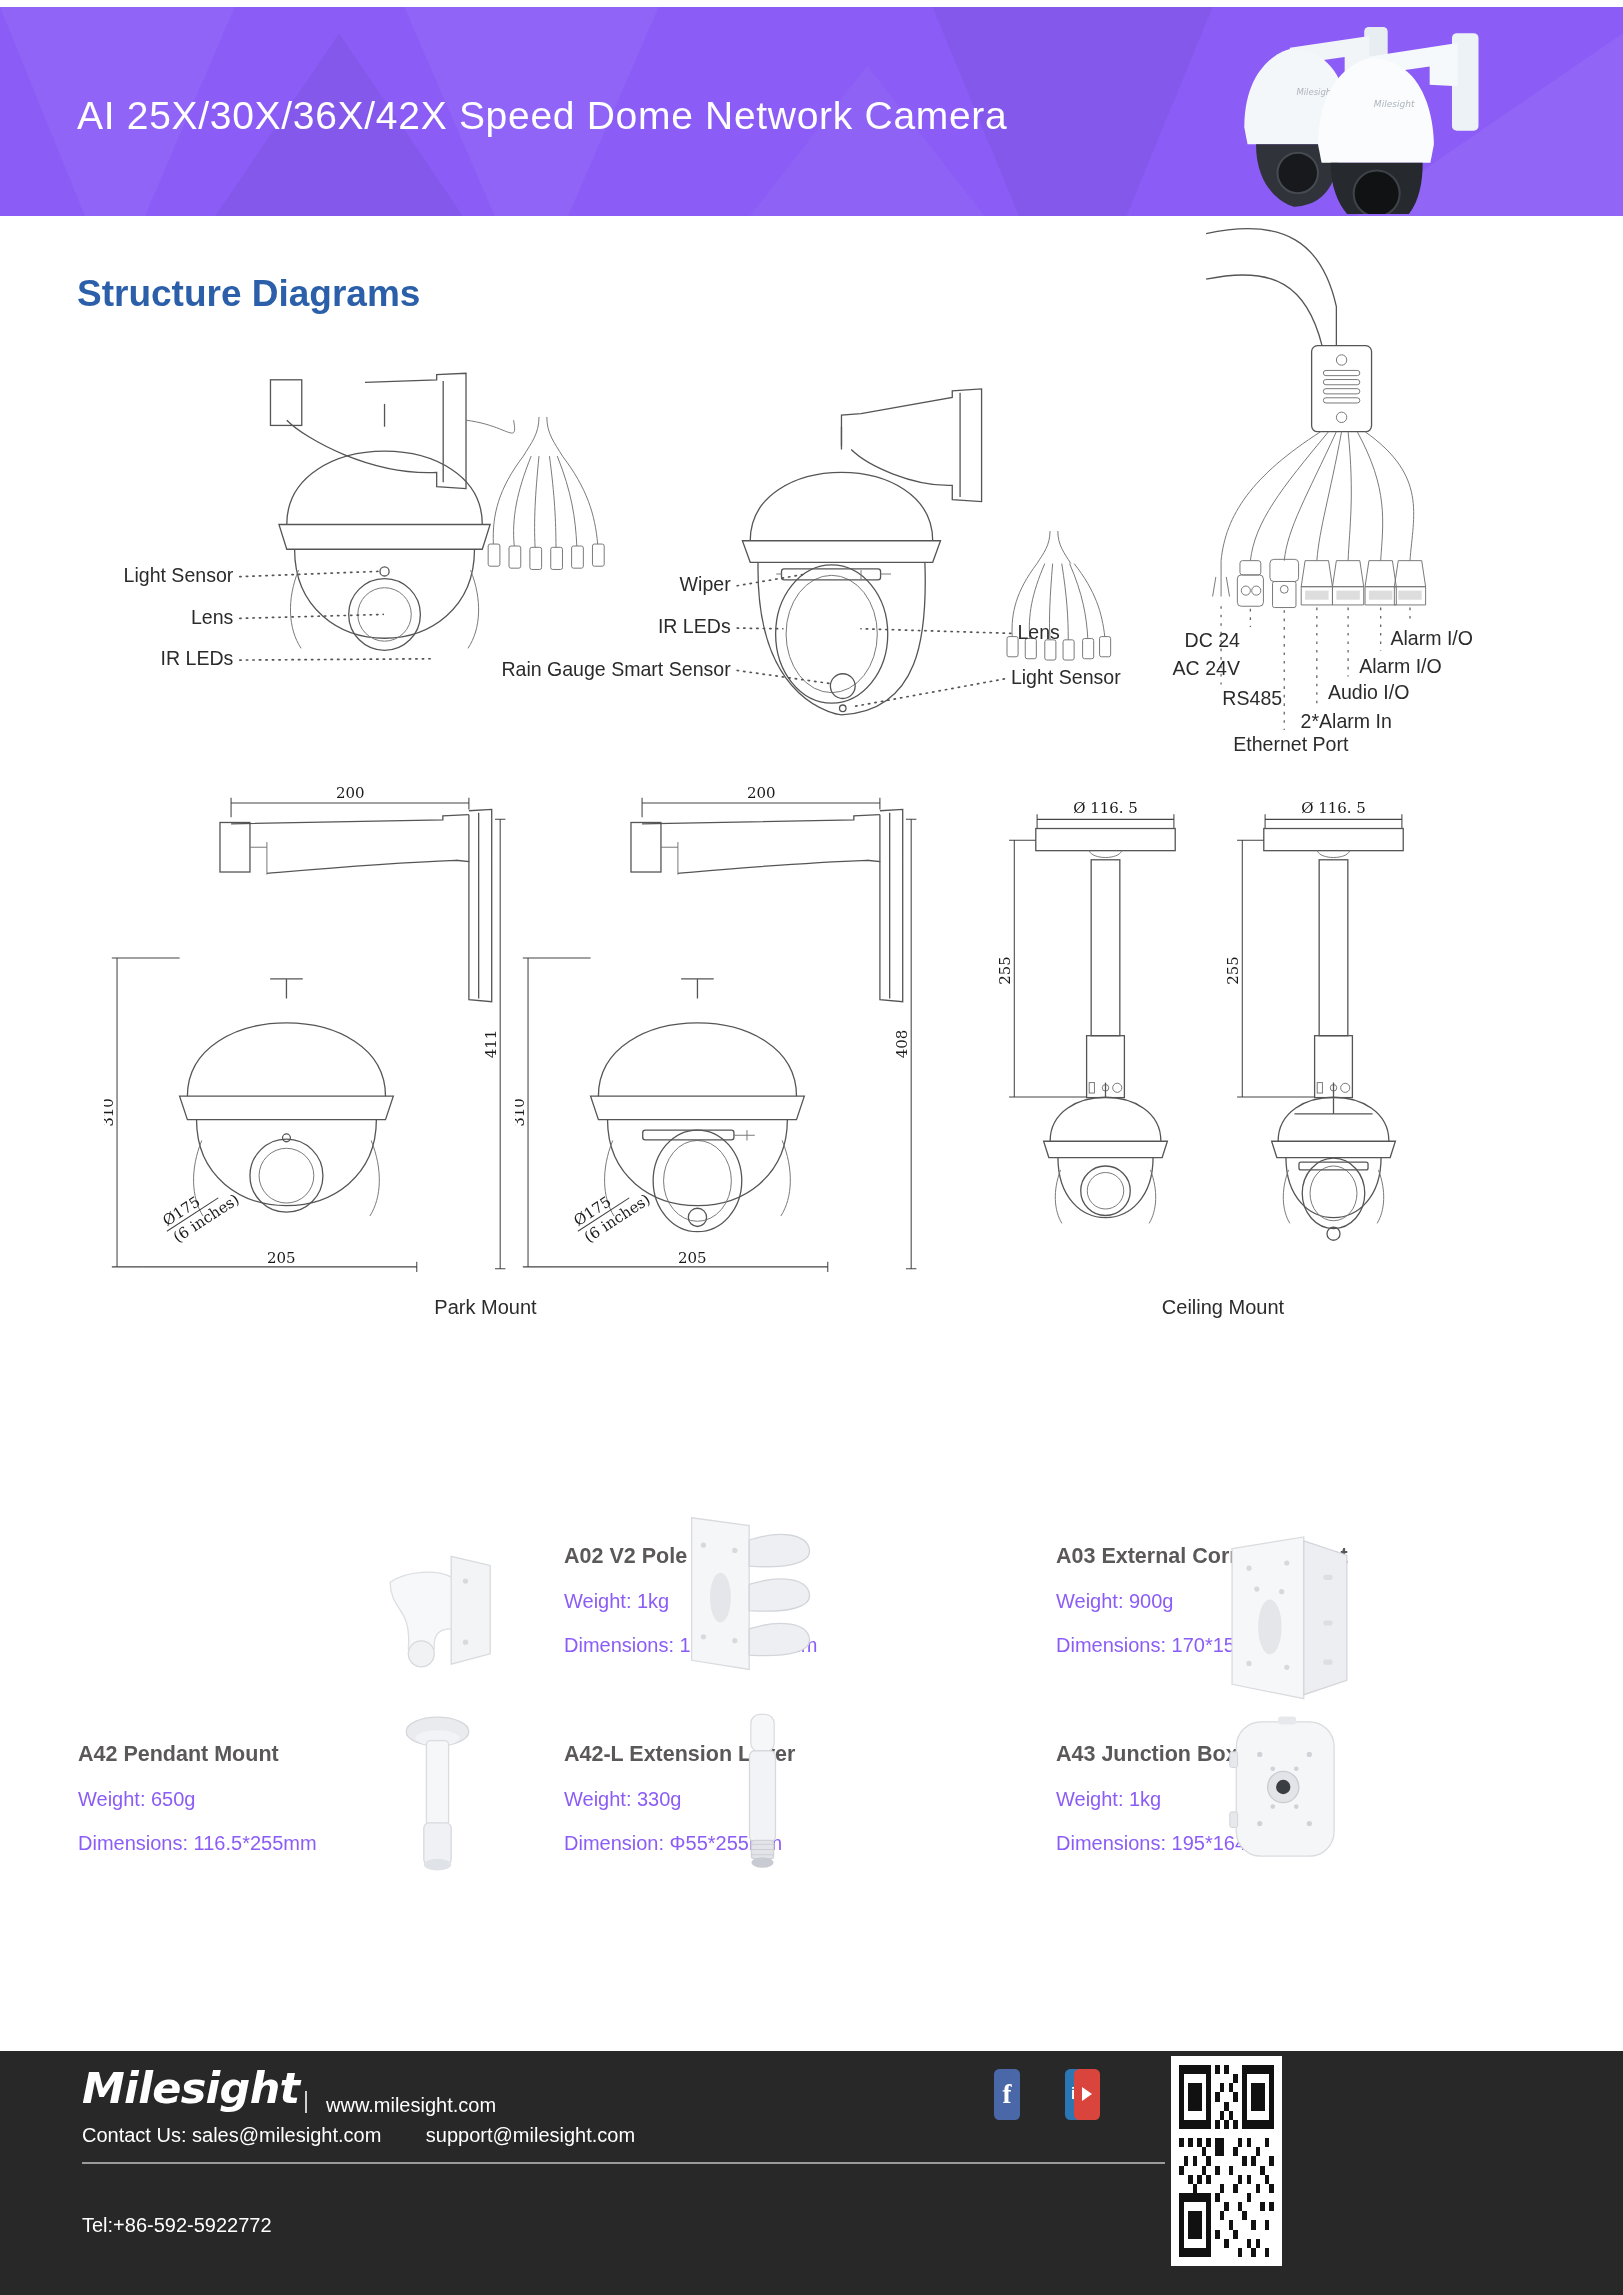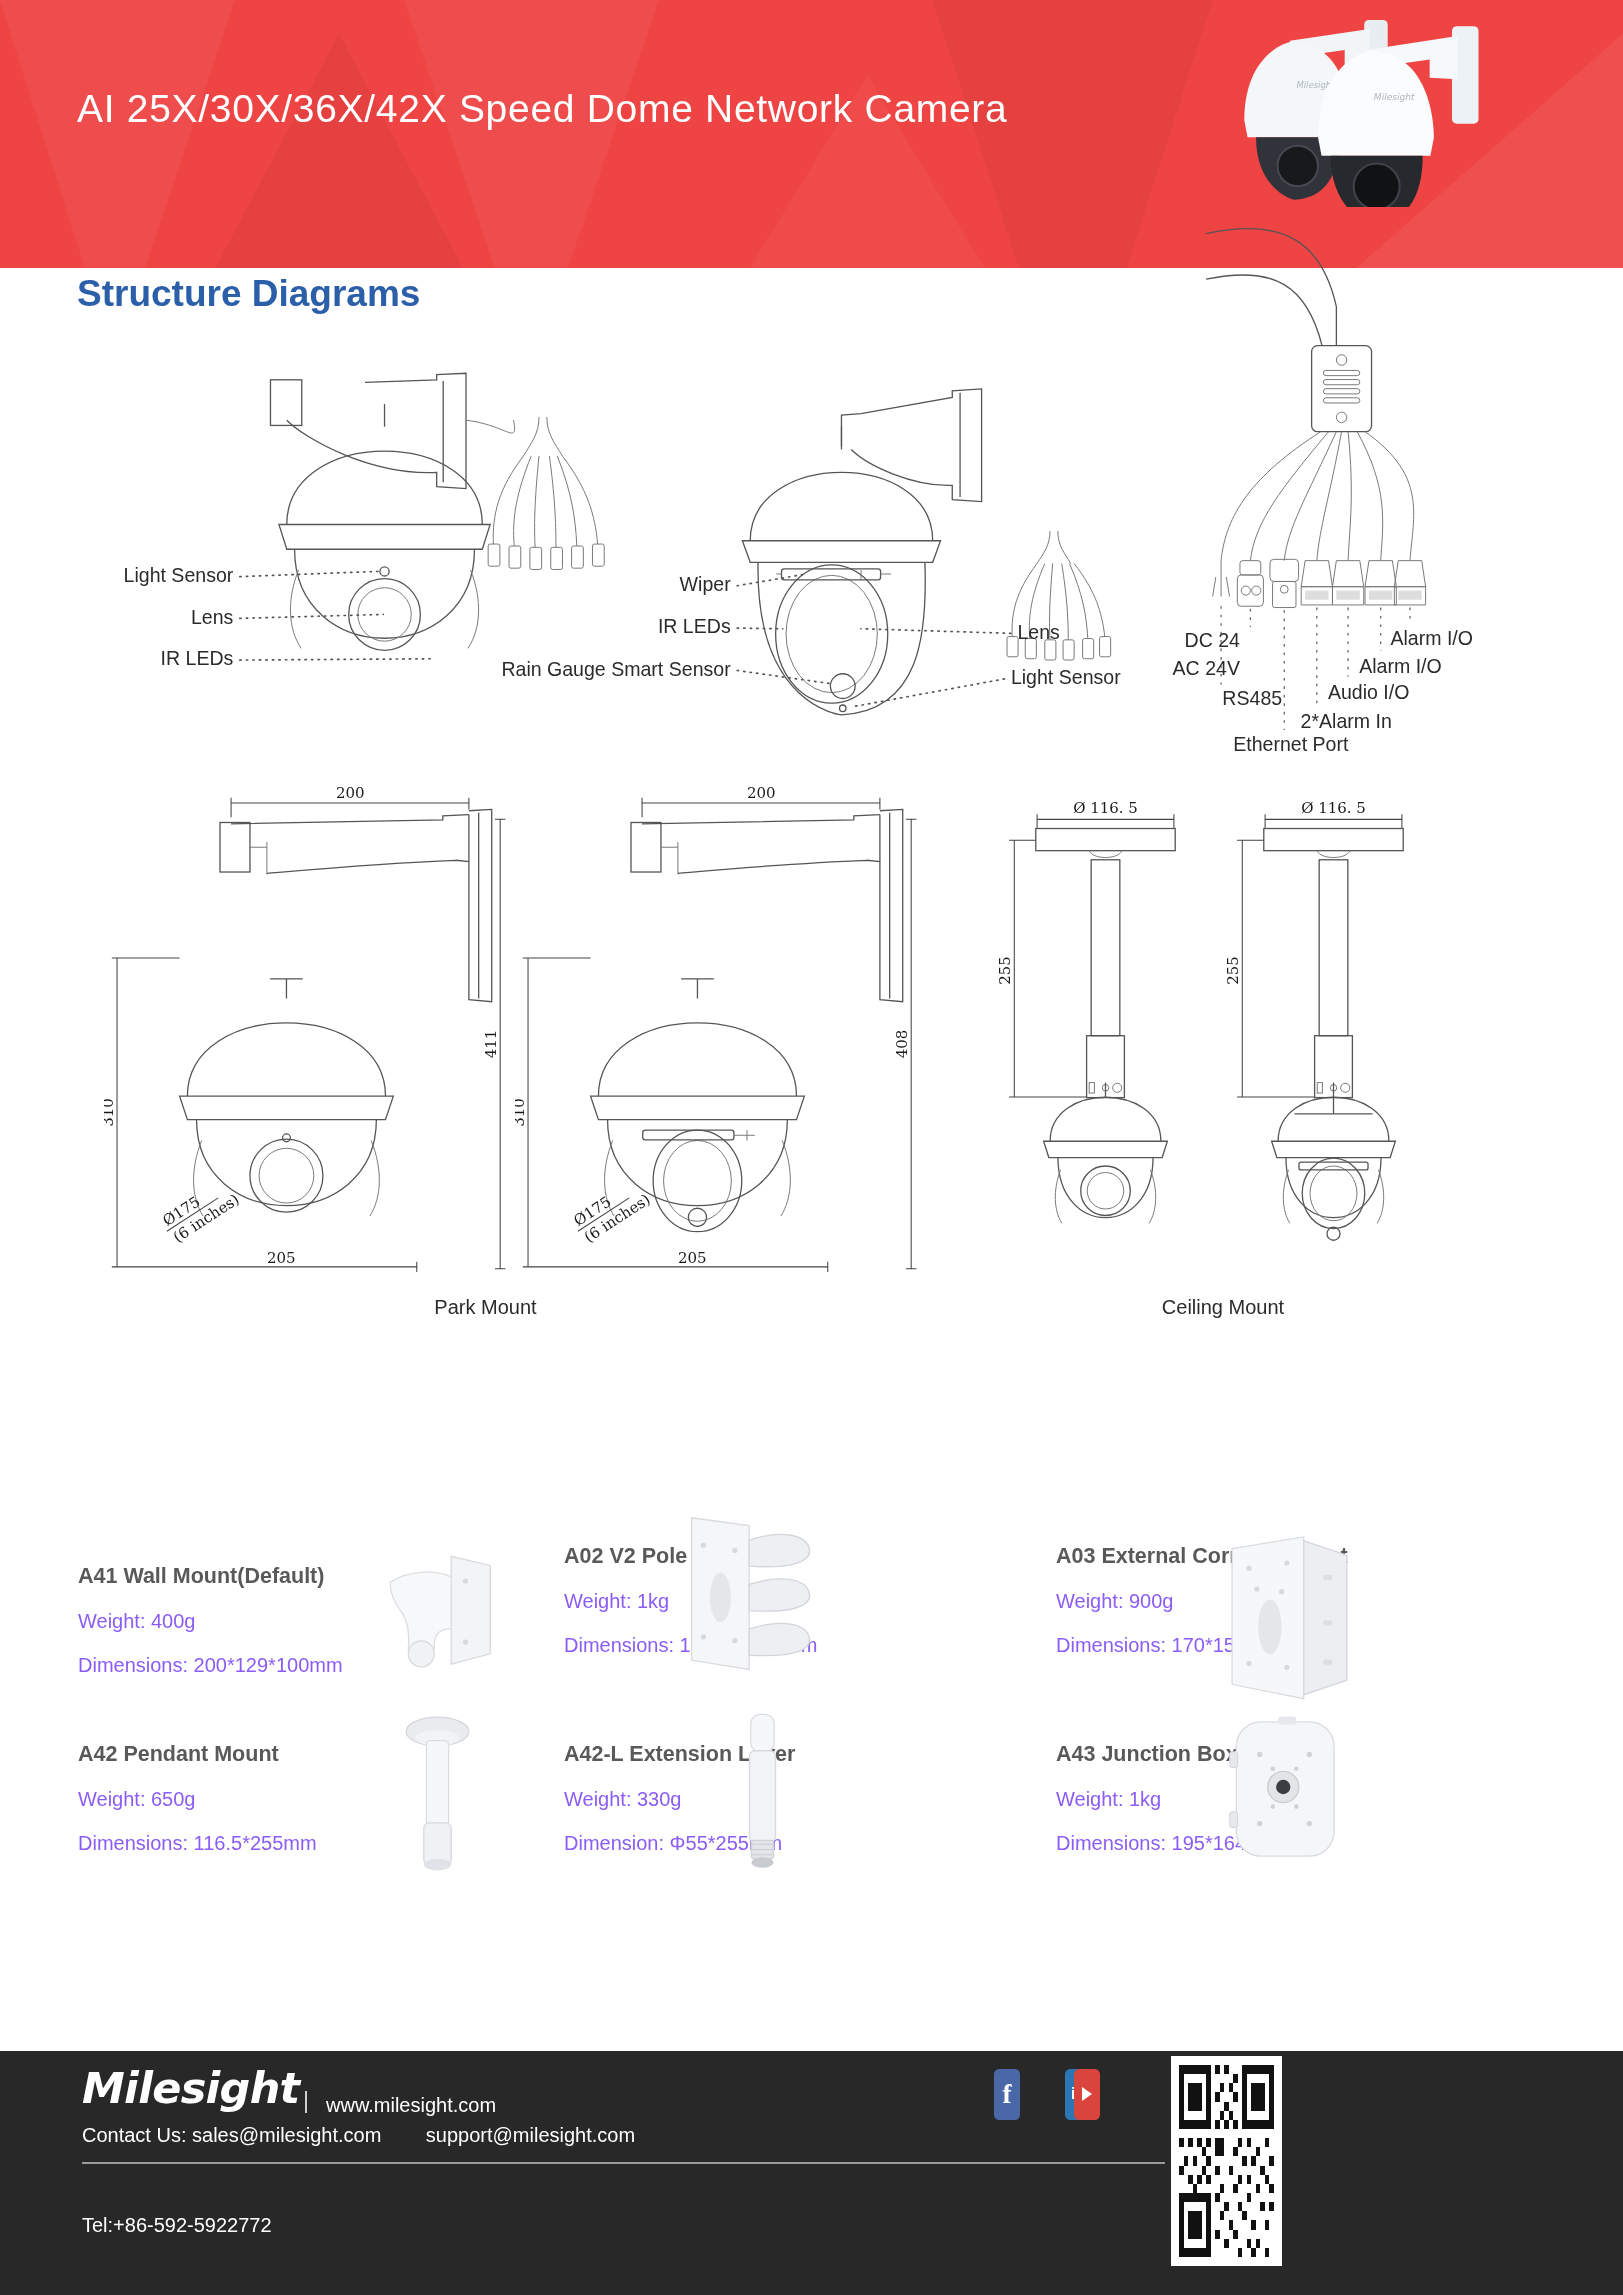--- a/index.html
+++ b/index.html
@@ -1,19 +1,19 @@
 <!DOCTYPE html>
 <html style="font-size:10.4px"><head>
 <meta charset="utf-8">
 <style>
   html,body{margin:0;padding:0;background:#fff;}
   .page{position:relative;width:1623px;height:2295px;background:#ffffff;overflow:hidden;
         font-family:"Liberation Sans",sans-serif;color:#2b2b2b;}
   
-  .hero{position:absolute;left:0;top:0;width:1623px;height:268px;background:#ef4444;overflow:hidden;}
+  .hero{position:absolute;left:0;top:7px;width:1623px;height:209px;background:#8b5cf6;overflow:hidden;}
   .hero-bg{position:absolute;left:0;top:0;width:100%;height:100%;}
   .hero-title{position:absolute;left:77px;top:87px;font-size:39px;font-weight:400;color:#ffffff;letter-spacing:0.7px;}
   .hero-cams{position:absolute;left:1213px;top:1.3px;width:365px;height:206px;}
   
   .sec-heading{position:absolute;left:77px;top:273px;font-size:37px;font-weight:700;color:#2B5FA9;}
   
   .dsvg{position:absolute;}
   .line{stroke:#555;stroke-width:2;fill:none;}
   .thin{stroke:#777;stroke-width:1.5;fill:none;}
   .lead{stroke:#555;stroke-width:2.6;fill:none;stroke-dasharray:2 8;stroke-linecap:round;}
@@ -342,25 +342,20 @@
     <circle class="line" cx="165" cy="662" r="10"></circle>
     <path class="thin" d="M96,564 C84,596 86,626 98,646"></path>
     <path class="thin" d="M234,564 C246,596 244,626 232,646"></path>
     <path class="dimline" d="M25,58 L25,452 M17,58 L58,58 M17,452 L136,452"></path>
     <text class="dim" transform="rotate(-90 18 258)" x="18" y="258" text-anchor="middle">255</text>
   </svg>
 
   <div class="caption" style="left:417px;top:1296px;width:137px;text-align:center">Park Mount</div>
   <div class="caption" style="left:1148px;top:1296px;width:150px;text-align:center">Ceiling Mount</div>
 
-  <div class="acc" style="left:78px;top:1564px">
-    <div class="acc-title">A41 Wall Mount(Default)</div>
-    <div class="acc-line">Weight: 400g</div>
-    <div class="acc-line">Dimensions: 200*129*100mm</div>
-  </div>
   <svg class="accimg" style="left:381px;top:1551px" width="117" height="127" viewBox="0 0 180 195">
     <path d="M108,8 L168,22 L168,158 L108,174 Z" fill="#F3F4F6" stroke="#D7D9DD" stroke-width="2"></path>
     <path d="M14,48 C40,30 86,28 108,40 L108,120 C108,120 96,118 88,126 C80,134 82,150 82,150 L42,150 C42,150 46,118 34,98 C26,84 14,72 14,48 Z" fill="#F7F8FA" stroke="#DCDEE2" stroke-width="2"></path>
     <circle cx="62" cy="158" r="20" fill="#F1F2F4" stroke="#D7D9DD" stroke-width="2"></circle>
     <circle cx="130" cy="46" r="4" fill="#D7D9DD"></circle>
       <circle cx="130" cy="140" r="4" fill="#D7D9DD"></circle>
   </svg>
 
   <div class="acc" style="left:564px;top:1544px">
     <div class="acc-title">A02 V2 Pole Mount</div>

